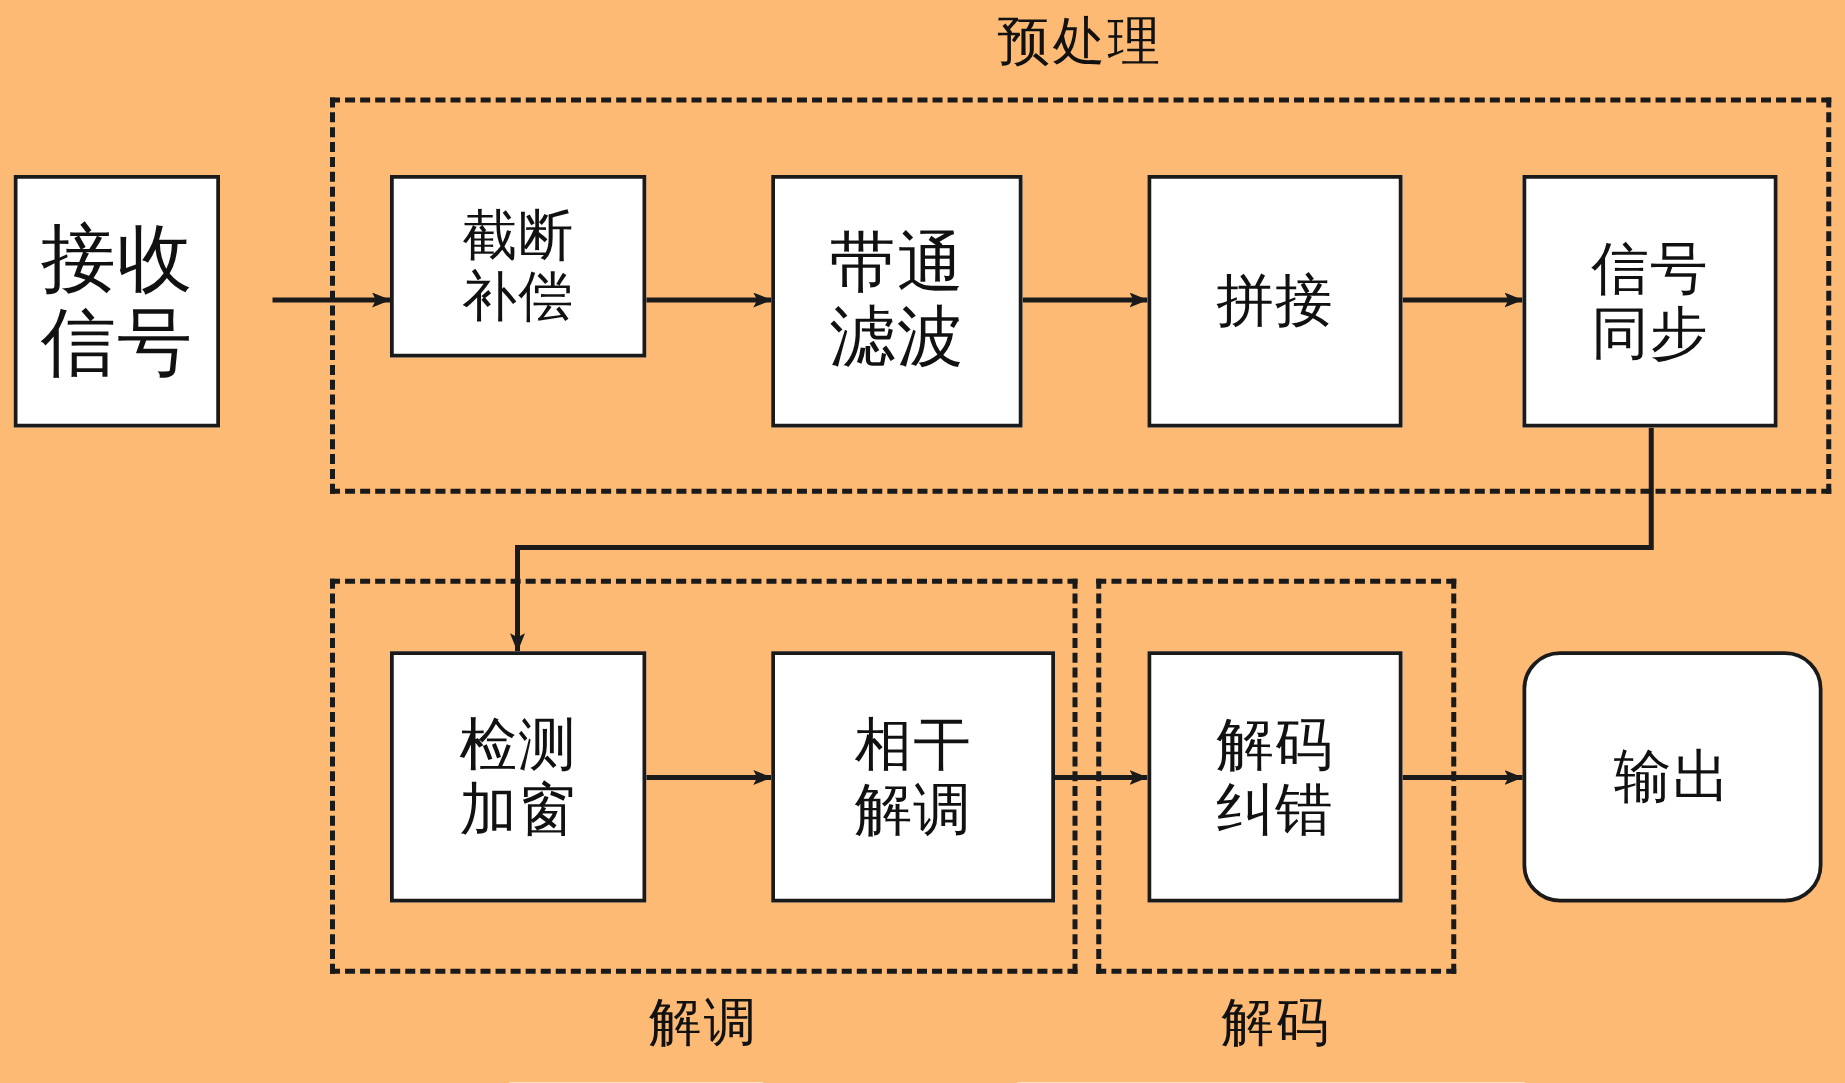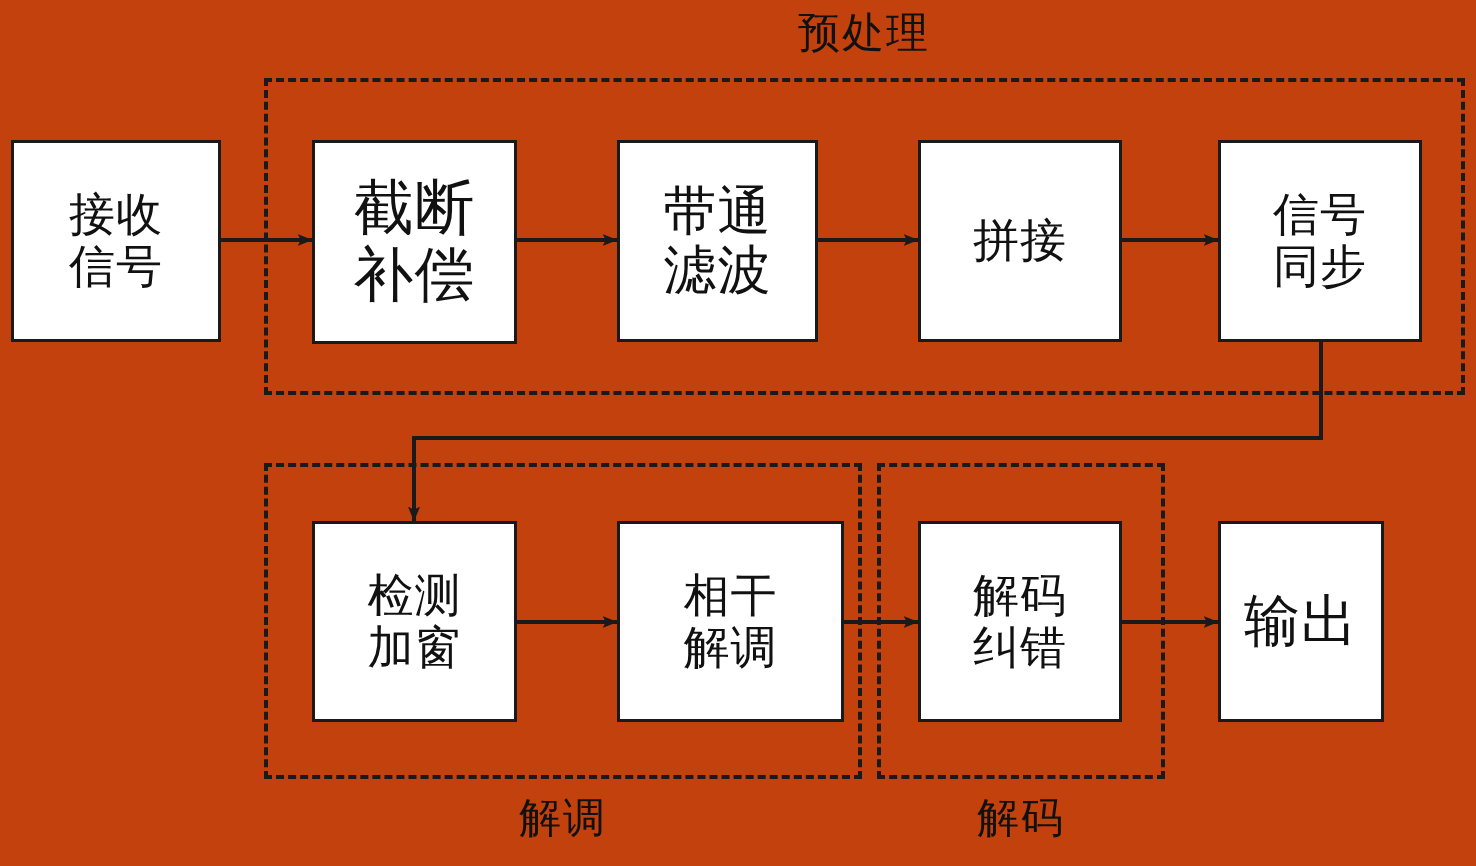--- a/index.html
+++ b/index.html
@@ -4,21 +4,21 @@
 <style>
   html, body {
     margin: 0;
     padding: 0;
     background: #ffffff;
   }
   #canvas {
     position: relative;
     width: 1476px;
     height: 866px;
-    background: #c2410c;
+    background: #fdba74;
     font-family: "Liberation Serif", "DejaVu Serif", serif;
     overflow: hidden;
   }
   .proc-box {
     position: absolute;
     border: 3px solid #1a1a1a;
     background: #ffffff;
     display: flex;
     flex-direction: column;
     align-items: center;
@@ -85,26 +85,26 @@
 
     <path d="M1321,342 L1321,438 L414,438 L414,521" fill="none" stroke="#1a1a1a" stroke-width="4" marker-end="url(#ah)"></path>
 
     <line x1="517" y1="622" x2="617" y2="622" stroke="#1a1a1a" stroke-width="4" marker-end="url(#ah)"></line>
 
     <line x1="818" y1="622" x2="918" y2="622" stroke="#1a1a1a" stroke-width="4" marker-end="url(#ah)"></line>
 
     <line x1="1122" y1="622" x2="1218" y2="622" stroke="#1a1a1a" stroke-width="4" marker-end="url(#ah)"></line>
   </svg>
 
-  <div class="proc-box" style="left:11px; top:140px; width:210px; height:202px; font-size:46px;">
+  <div class="proc-box" style="left:11px; top:140px; width:165px; height:202px; font-size:60px;">
     <span class="line">接收</span>
     <span class="line">信号</span>
   </div>
 
-  <div class="proc-box" style="left:312px; top:140px; width:205px; height:204px; font-size:60px;">
+  <div class="proc-box" style="left:312px; top:140px; width:205px; height:146px; font-size:44px;">
     <span class="line">截断</span>
     <span class="line">补偿</span>
   </div>
 
   <div class="proc-box" style="left:617px; top:140px; width:201px; height:202px; font-size:53px;">
     <span class="line">带通</span>
     <span class="line">滤波</span>
   </div>
 
   <div class="proc-box" style="left:918px; top:140px; width:204px; height:202px; font-size:46px;">
@@ -124,17 +124,17 @@
   <div class="proc-box" style="left:617px; top:521px; width:227px; height:201px; font-size:46px;">
     <span class="line">相干</span>
     <span class="line">解调</span>
   </div>
 
   <div class="proc-box" style="left:918px; top:521px; width:204px; height:201px; font-size:46px;">
     <span class="line">解码</span>
     <span class="line">纠错</span>
   </div>
 
-  <div class="proc-box" style="left:1218px; top:521px; width:166px; height:201px; font-size:56px;">
+  <div class="proc-box" style="left:1218px; top:521px; width:240px; height:201px; font-size:46px;border-radius:30px;">
     <span class="line">输出</span>
   </div>
 
 </div>
 
 </body></html>

